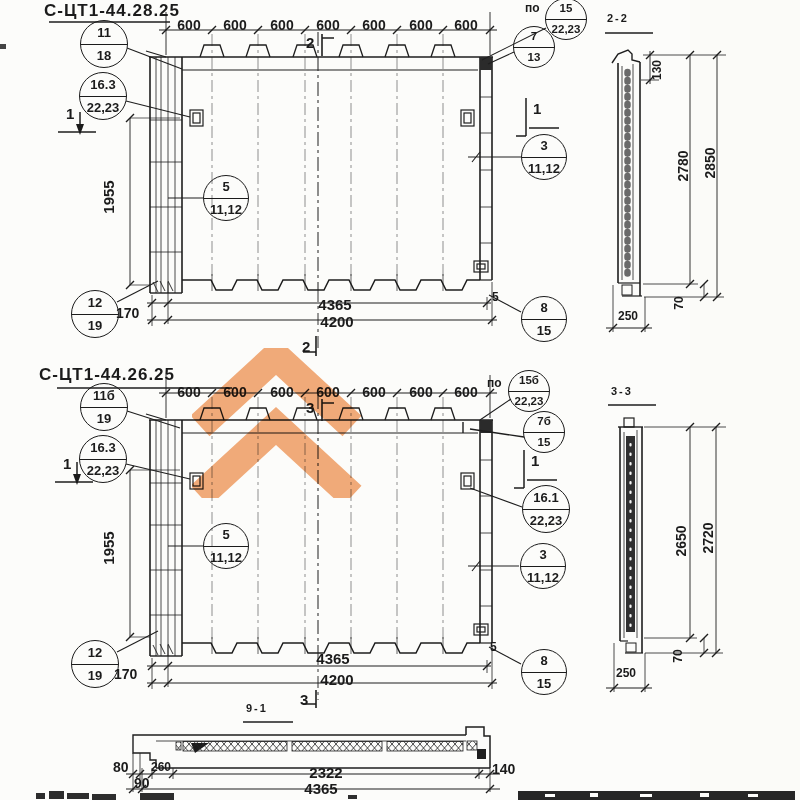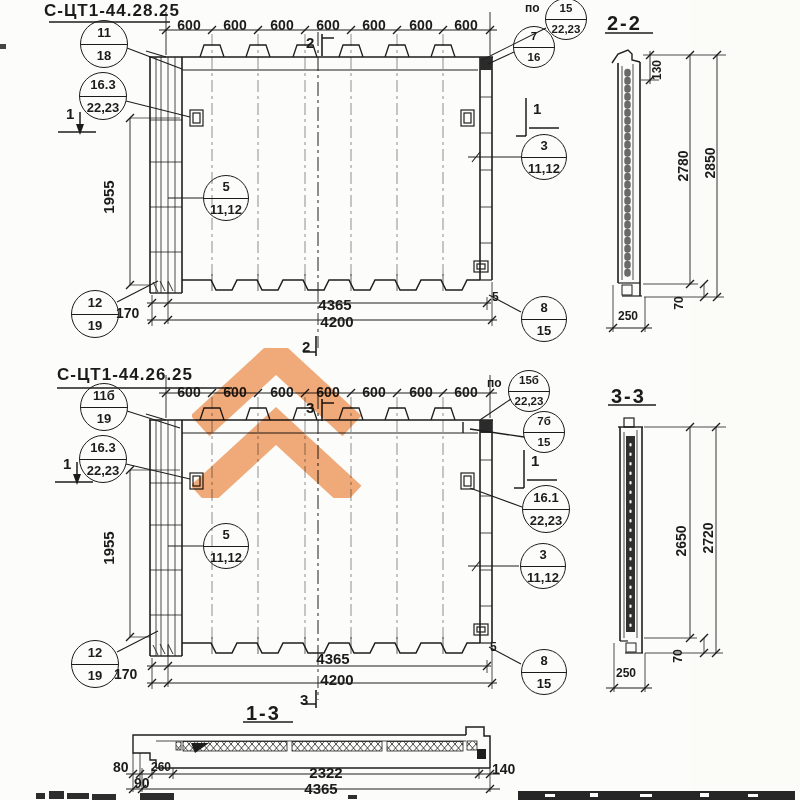--- a/index.html
+++ b/index.html
@@ -5,21 +5,21 @@
   html,body{margin:0;padding:0;}
   body{width:800px;height:800px;overflow:hidden;background:#fbfbf8;
        font-family:"Liberation Sans",sans-serif;}
   #sheet{position:relative;width:690px;height:800px;background:#fcfcfa;}
   #linework{position:absolute;left:0;top:0;z-index:2;}
   .lbl{position:absolute;z-index:3;color:#1b1b1b;font-weight:700;
        font-size:14px;white-space:nowrap;line-height:1;}
   .clbl{transform:translateX(-50%);margin-top:6px;}
   .vlbl{transform:translate(-50%,-50%) rotate(-90deg);}
   .title{font-size:17px;letter-spacing:1px;}
-  .sec-title{font-size:20px;letter-spacing:2px;text-align:right;}
+  .sec-title{font-size:11px;letter-spacing:2px;text-align:right;}
   .small{font-size:12px;}
   .marker{font-size:15px;}
   .callout{position:absolute;z-index:3;border:1.7px solid #1b1b1b;border-radius:50%;
            display:flex;flex-direction:column;align-items:stretch;background:transparent;
            box-sizing:border-box;}
   .callout span{flex:1;display:flex;align-items:center;justify-content:center;
            color:#1b1b1b;font-weight:700;font-size:13px;line-height:1;}
   .callout span:first-child{border-bottom:1.4px solid #1b1b1b;}
   .callout.sm span{font-size:11.5px;}
   #watermark{position:absolute;left:0;top:0;width:800px;height:800px;z-index:4;
@@ -249,21 +249,21 @@
 <div class="callout" style="left:79px;top:72px;width:48px;height:48px">
   <span>16.3</span>
   <span>22,23</span>
 </div>
 <div class="callout sm" style="left:545px;top:-2px;width:42px;height:42px">
   <span>15</span>
   <span>22,23</span>
 </div>
 <div class="callout sm" style="left:513px;top:26px;width:42px;height:42px">
   <span>7</span>
-  <span>16</span>
+  <span>13</span>
 </div>
 <div class="callout" style="left:521px;top:134px;width:46px;height:46px">
   <span>3</span>
   <span>11,12</span>
 </div>
 <div class="callout" style="left:203px;top:175px;width:46px;height:46px">
   <span>5</span>
   <span>11,12</span>
 </div>
 <div class="callout" style="left:71px;top:290px;width:48px;height:48px">
@@ -275,21 +275,21 @@
   <span>15</span>
 </div>
 
 <span class="lbl sec-title" style="left:607px;top:13px">2-2</span>
 <span class="lbl vlbl small" style="left:657px;top:70px">130</span>
 <span class="lbl vlbl" style="left:683px;top:166px">2780</span>
 <span class="lbl vlbl" style="left:710px;top:163px">2850</span>
 <span class="lbl vlbl small" style="left:679px;top:303px">70</span>
 <span class="lbl small" style="left:618px;top:310px">250</span>
 
-<span class="lbl title" style="left:57px;top:366px">С-ЦТ1-44.26.25</span>
+<span class="lbl title" style="left:39px;top:366px">С-ЦТ1-44.26.25</span>
 <span class="lbl clbl" style="left:189px;top:379px">600</span>
 <span class="lbl clbl" style="left:235px;top:379px">600</span>
 <span class="lbl clbl" style="left:282px;top:379px">600</span>
 <span class="lbl clbl" style="left:328px;top:379px">600</span>
 <span class="lbl clbl" style="left:374px;top:379px">600</span>
 <span class="lbl clbl" style="left:421px;top:379px">600</span>
 <span class="lbl clbl" style="left:466px;top:379px">600</span>
 <span class="lbl small" style="left:487px;top:377px">по</span>
 <span class="lbl vlbl" style="left:108px;top:548px;font-size:15px">1955</span>
 <span class="lbl" style="left:114px;top:667px">170</span>
@@ -337,21 +337,21 @@
   <span>8</span>
   <span>15</span>
 </div>
 
 <span class="lbl sec-title" style="left:611px;top:386px">3-3</span>
 <span class="lbl vlbl" style="left:681px;top:541px">2650</span>
 <span class="lbl vlbl" style="left:708px;top:538px">2720</span>
 <span class="lbl vlbl small" style="left:678px;top:656px">70</span>
 <span class="lbl small" style="left:616px;top:667px">250</span>
 
-<span class="lbl sec-title" style="left:246px;top:703px">1-3</span>
+<span class="lbl sec-title" style="left:246px;top:703px">9-1</span>
 <span class="lbl" style="left:113px;top:760px">80</span>
 <span class="lbl small" style="left:151px;top:761px">260</span>
 <span class="lbl clbl" style="left:326px;top:759px;font-size:15px">2322</span>
 <span class="lbl" style="left:134px;top:776px">90</span>
 <span class="lbl clbl" style="left:321px;top:775px;font-size:15px">4365</span>
 <span class="lbl" style="left:492px;top:762px">140</span>
 
 <div id="watermark">
   <svg width="170" height="150" style="position:absolute;left:192px;top:348px;opacity:.8">
     <polyline points="8,78 84,8 160,78" fill="none" stroke="#f1985a" stroke-width="28"></polyline>

